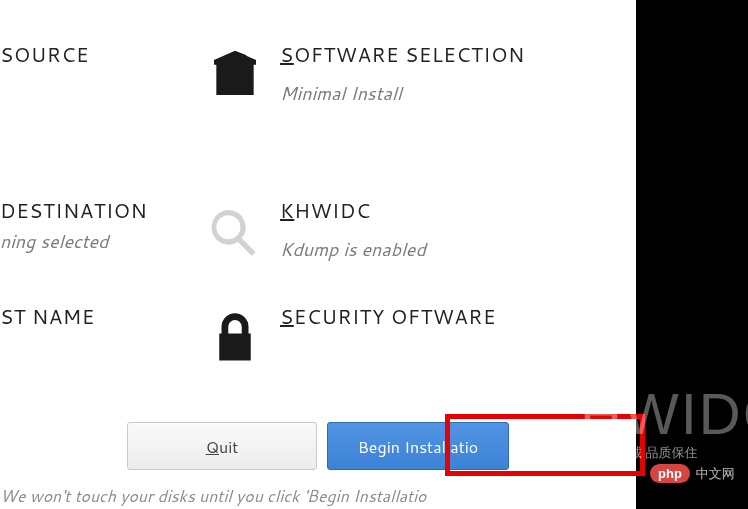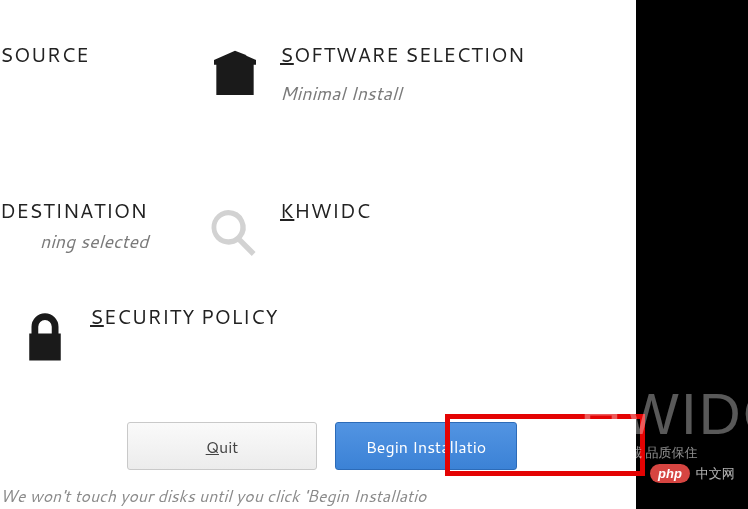--- a/index.html
+++ b/index.html
@@ -68,41 +68,39 @@
     font-size: 18px;
     font-style: italic;
     color: #7a7a7a;
     margin-top: 12px;
   }
   .subtitle-left {
     font-size: 18px;
     font-style: italic;
     color: #7a7a7a;
     margin-top: 4px;
-    padding-left: 40px;
   }
   .mnemonic { text-decoration: underline; }
   .button-row {
     position: absolute;
     top: 422px;
     left: 0;
     width: 636px;
     display: flex;
     justify-content: center;
     gap: 10px;
   }
   .btn {
     height: 48px;
     border-radius: 3px;
     font-size: 16px;
     display: flex;
     align-items: center;
     justify-content: center;
     cursor: pointer;
-    margin-left: 8px;
   }
   .btn-quit {
     width: 190px;
     background: linear-gradient(#fafafa, #ececec);
     border: 1px solid #c9c9c9;
     color: #444;
   }
   .btn-begin {
     width: 182px;
     background: linear-gradient(#5294e2, #3b82d6);
@@ -154,21 +152,20 @@
     left: 650px;
     display: flex;
     align-items: center;
     gap: 6px;
     pointer-events: none;
   }
   .php-badge {
     background: #d64541;
     color: #fff;
     font-size: 13px;
-    font-style: italic;
     font-weight: bold;
     padding: 2px 8px;
     border-radius: 11px;
     font-family: Arial, sans-serif;
   }
   .php-text {
     color: rgba(255,255,255,0.7);
     font-size: 13px;
   }
 </style>
@@ -202,33 +199,37 @@
       </div>
       <div class="cell-right">
         <div class="icon-box">
           <svg width="64" height="64" viewBox="0 0 24 24" fill="#d2d2d2">
             <path d="M9.5 3a6.5 6.5 0 0 1 5.02 10.6l5.19 5.19-1.42 1.42-5.19-5.19A6.5 6.5 0 1 1 9.5 3zm0 2a4.5 4.5 0 1 0 0 9 4.5 4.5 0 0 0 0-9z"></path>
             <path d="M7 9 L9 12 L11 8 L13 11" stroke="#fff" stroke-width="1.6" fill="none"></path>
           </svg>
         </div>
         <div class="text-box">
           <div class="title"><span class="mnemonic">K</span><span>HWIDC</span></div>
+          <div class="subtitle">Kdump is enabled</div>
         </div>
       </div>
     </div>
 
     <div class="row">
+      <div class="cell-left">
+        <div class="title-left">ST NAME</div>
+      </div>
       <div class="cell-right">
         <div class="icon-box">
           <svg width="54" height="60" viewBox="0 0 24 24" fill="#1a1a1a">
             <path d="M6 10V7a6 6 0 1 1 12 0v3h1v12H5V10h1zm3 0h6V7a3 3 0 1 0-6 0v3z"></path>
           </svg>
         </div>
         <div class="text-box">
-          <div class="title"><span class="mnemonic">S</span><span>ECURITY POLICY</span></div>
+          <div class="title"><span class="mnemonic">S</span><span>ECURITY OFTWARE</span></div>
         </div>
       </div>
     </div>
 
   </div>
 
   <div class="button-row">
     <div class="btn btn-quit">
         <span><span class="mnemonic">Q</span><span>uit</span></span>
       </div>

